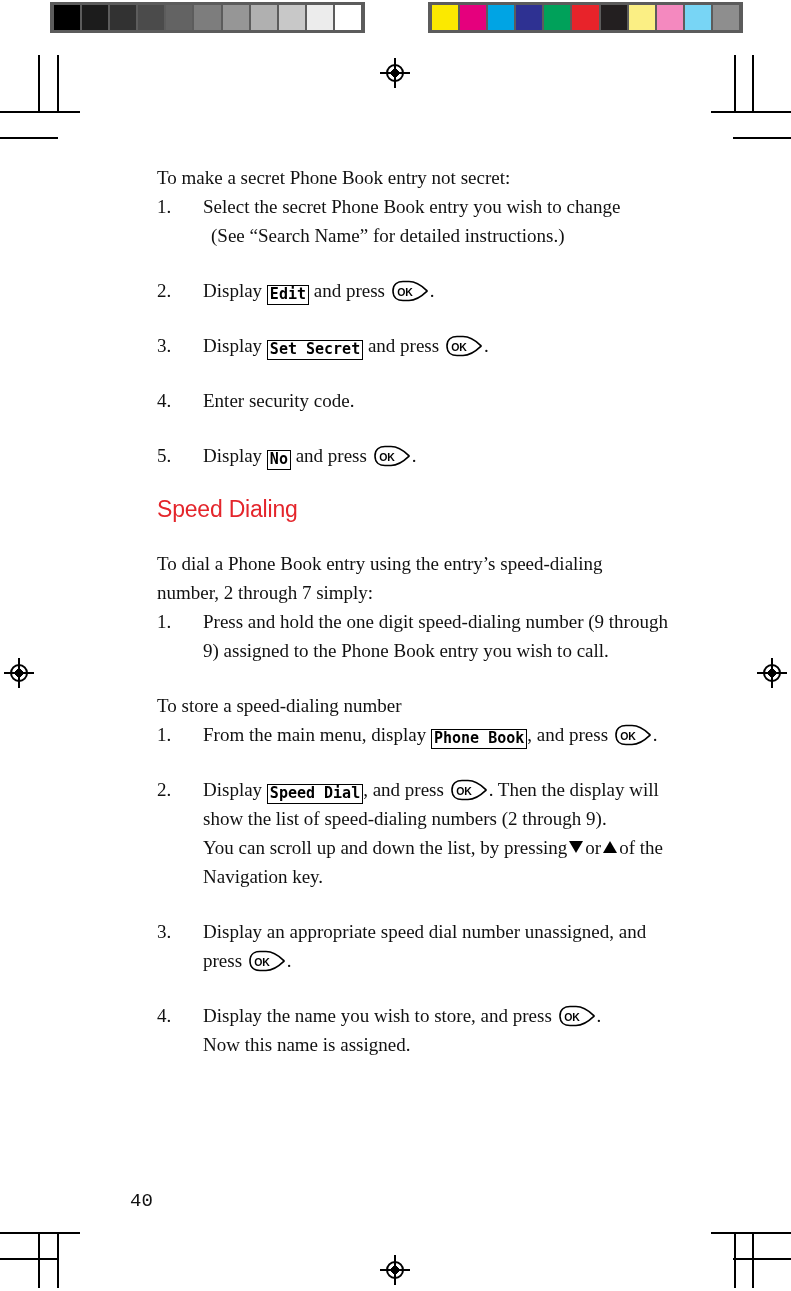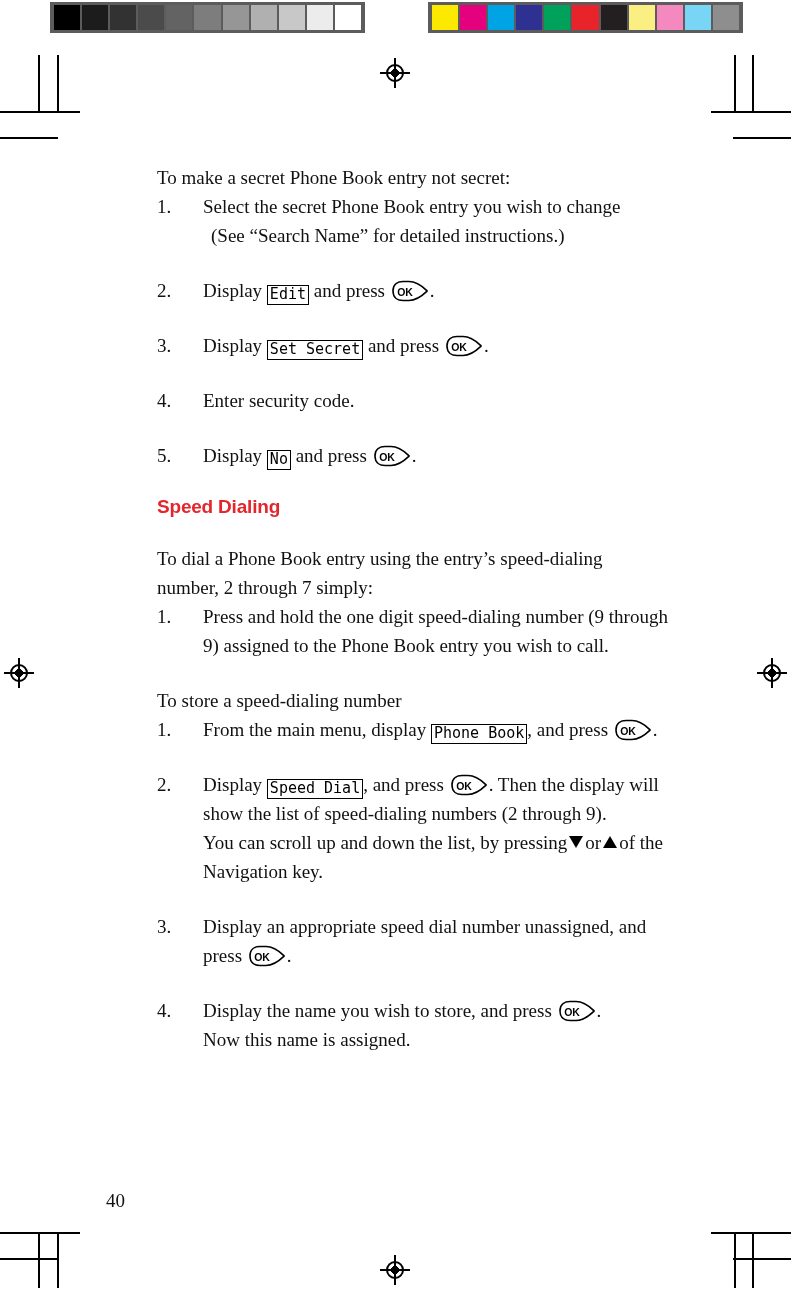--- a/index.html
+++ b/index.html
@@ -103,34 +103,34 @@
   .numitem .body {
     flex: 1 1 auto;
   }
   .numitem .body .indent {
     display: inline-block;
     width: 8px;
   }
 
   h2.heading {
     font-family: "Liberation Sans", sans-serif;
-    font-weight: bold;
-    font-size: 19px;
+    font-weight: normal;
+    font-size: 23px;
     color: #e4252b;
     margin: 0 0 26px 0;
     letter-spacing: -0.2px;
   }
 
   
   .lcd {
     display: inline-block;
     border: 1.5px solid #000;
     padding: 0px 2px 1px 2px;
     font-family: "DejaVu Sans Mono", monospace;
-    font-weight: normal;
+    font-weight: bold;
     font-size: 15px;
     line-height: 17px;
     letter-spacing: 0px;
     vertical-align: -2px;
     background: #fff;
     color: #000;
     white-space: pre;
     text-shadow:
       0.5px 0 0 #fff, -0.5px 0 0 #fff;
     background-image:
@@ -162,23 +162,23 @@
   }
   .tri-up {
     border-left: 7px solid transparent;
     border-right: 7px solid transparent;
     border-bottom: 12px solid #000;
   }
 
   
   #page-number {
     position: absolute;
-    left: 106px;
+    left: 130px;
     top: 1190px;
-    font-family: Liberation Serif, serif;
+    font-family: Liberation Mono, monospace;
     font-size: 19px;
     color: #111;
   }
 </style>
 </head>
 <body>
 
 <div class="calbar" id="gray-bar">
     <div class="patch" style="background: rgb(0, 0, 0);"></div>
     <div class="patch" style="background: rgb(28, 28, 28);"></div>

